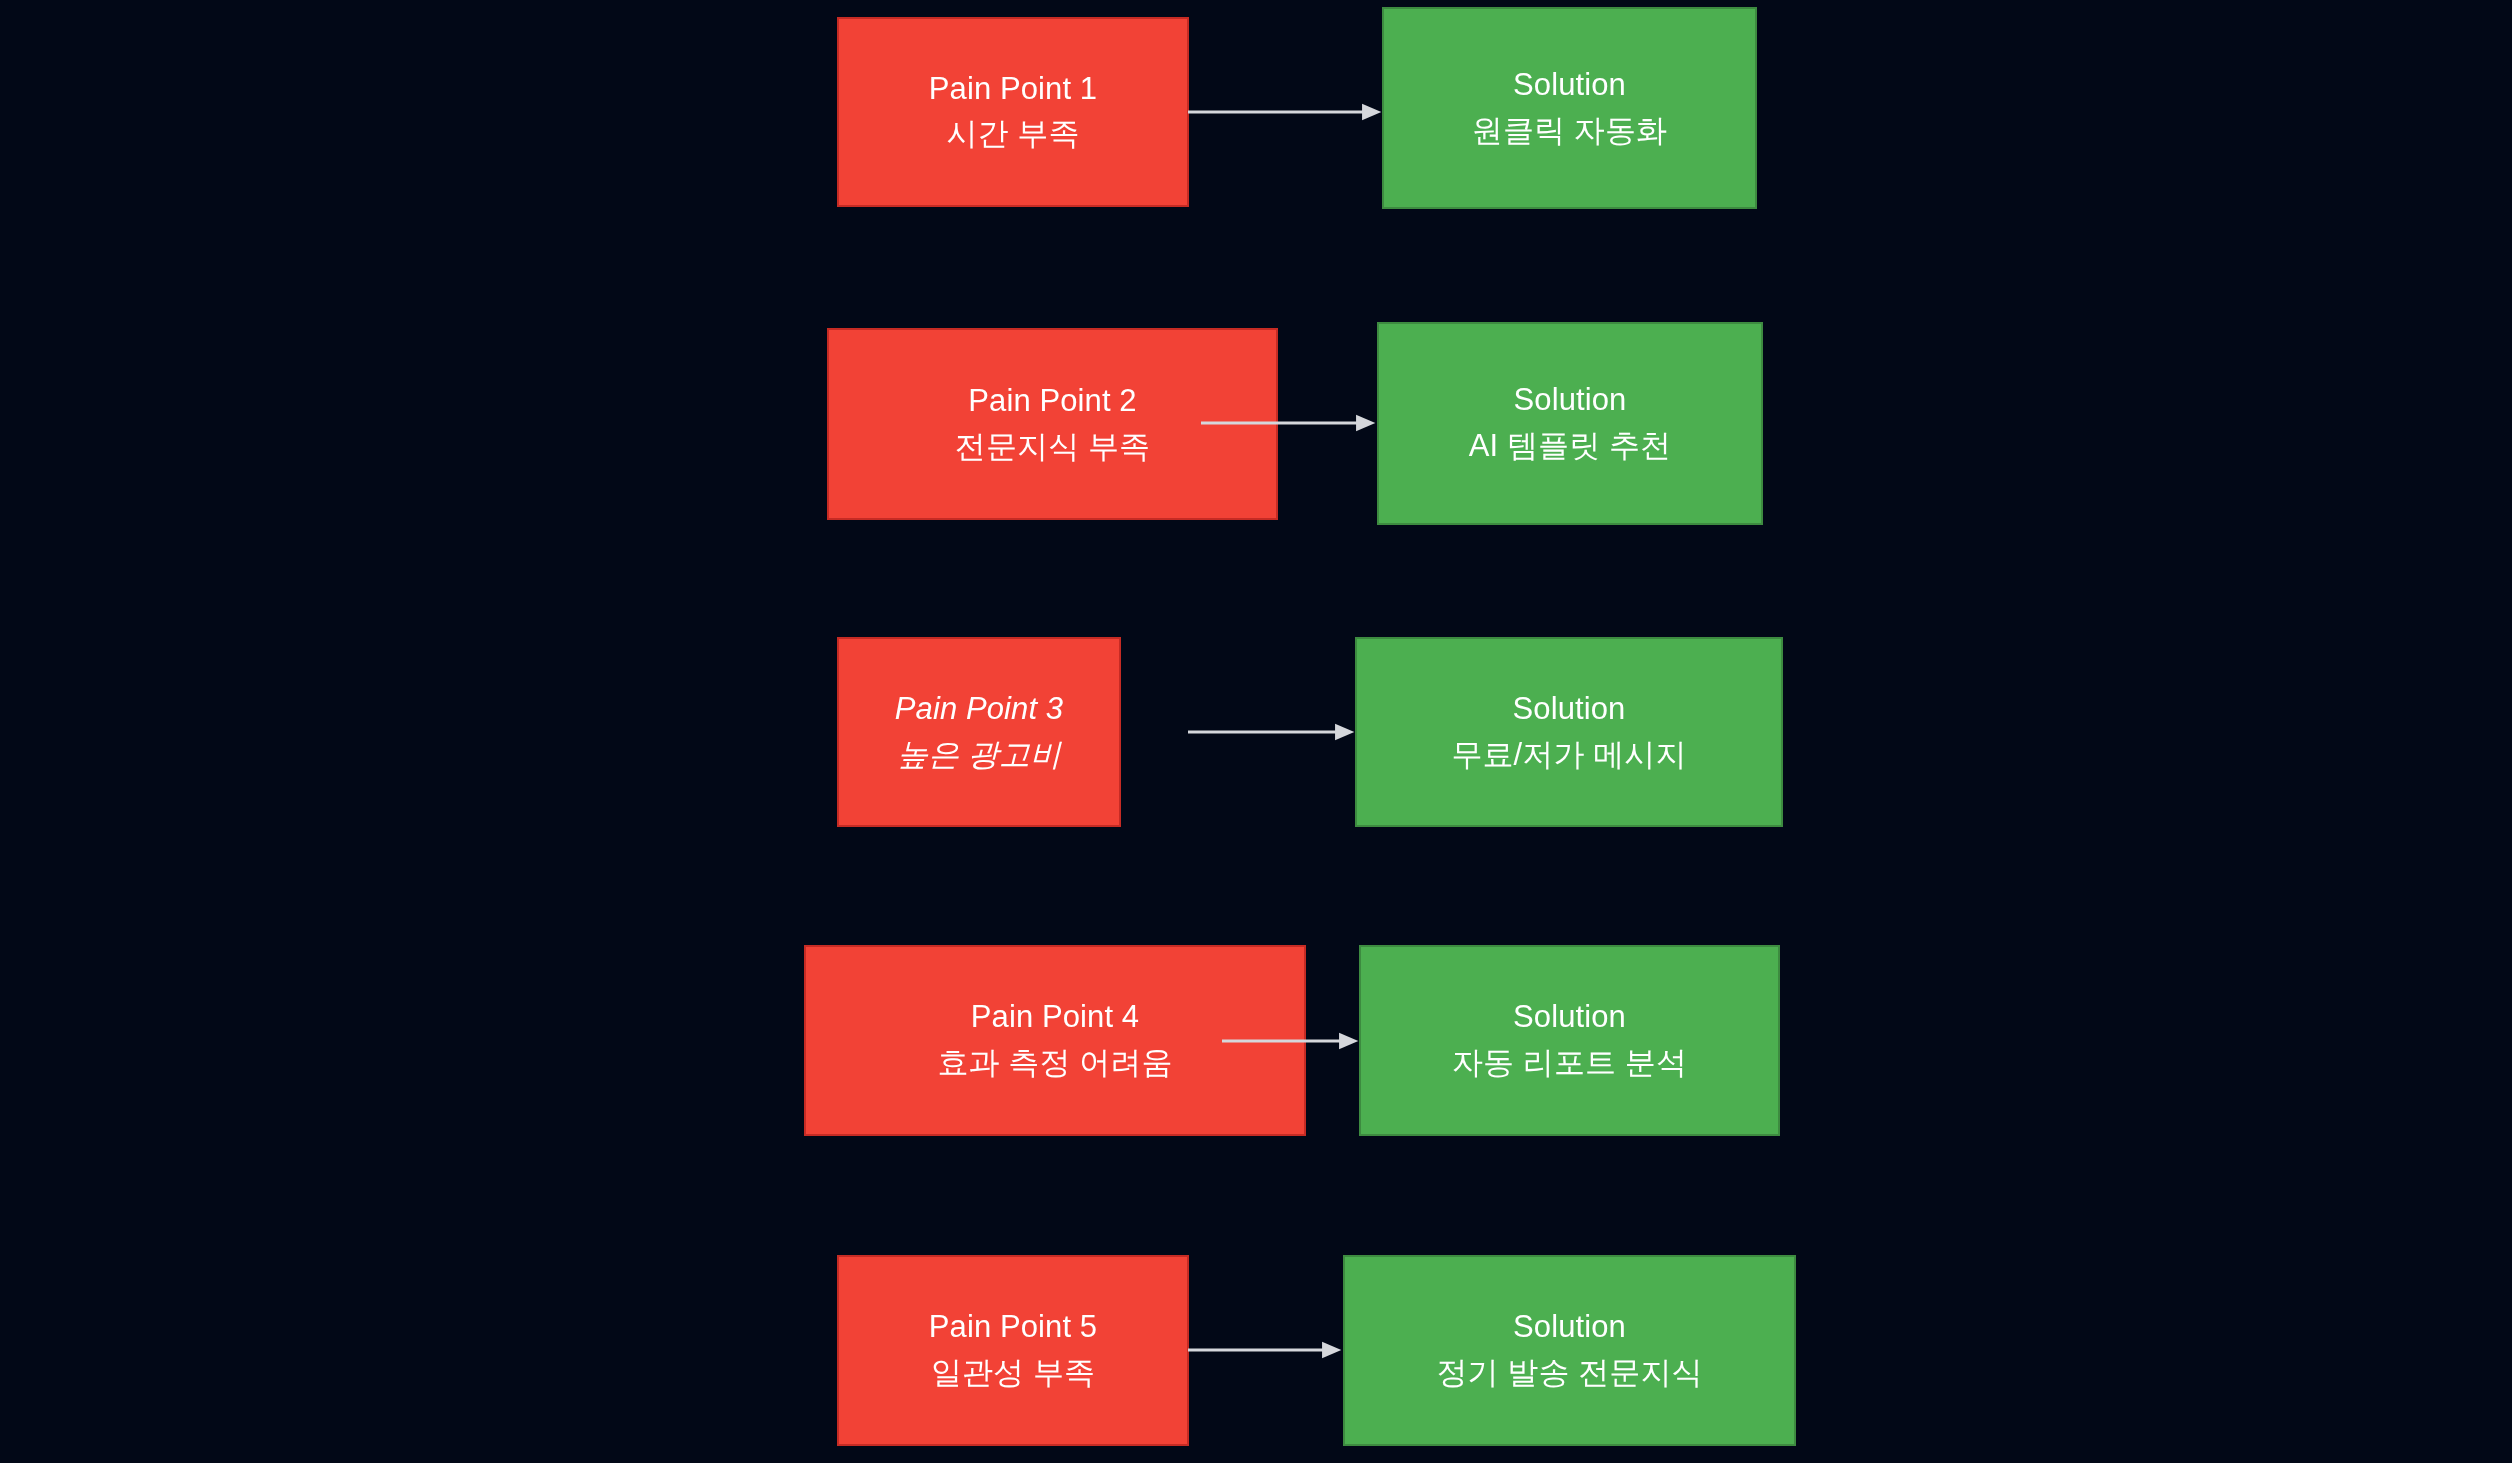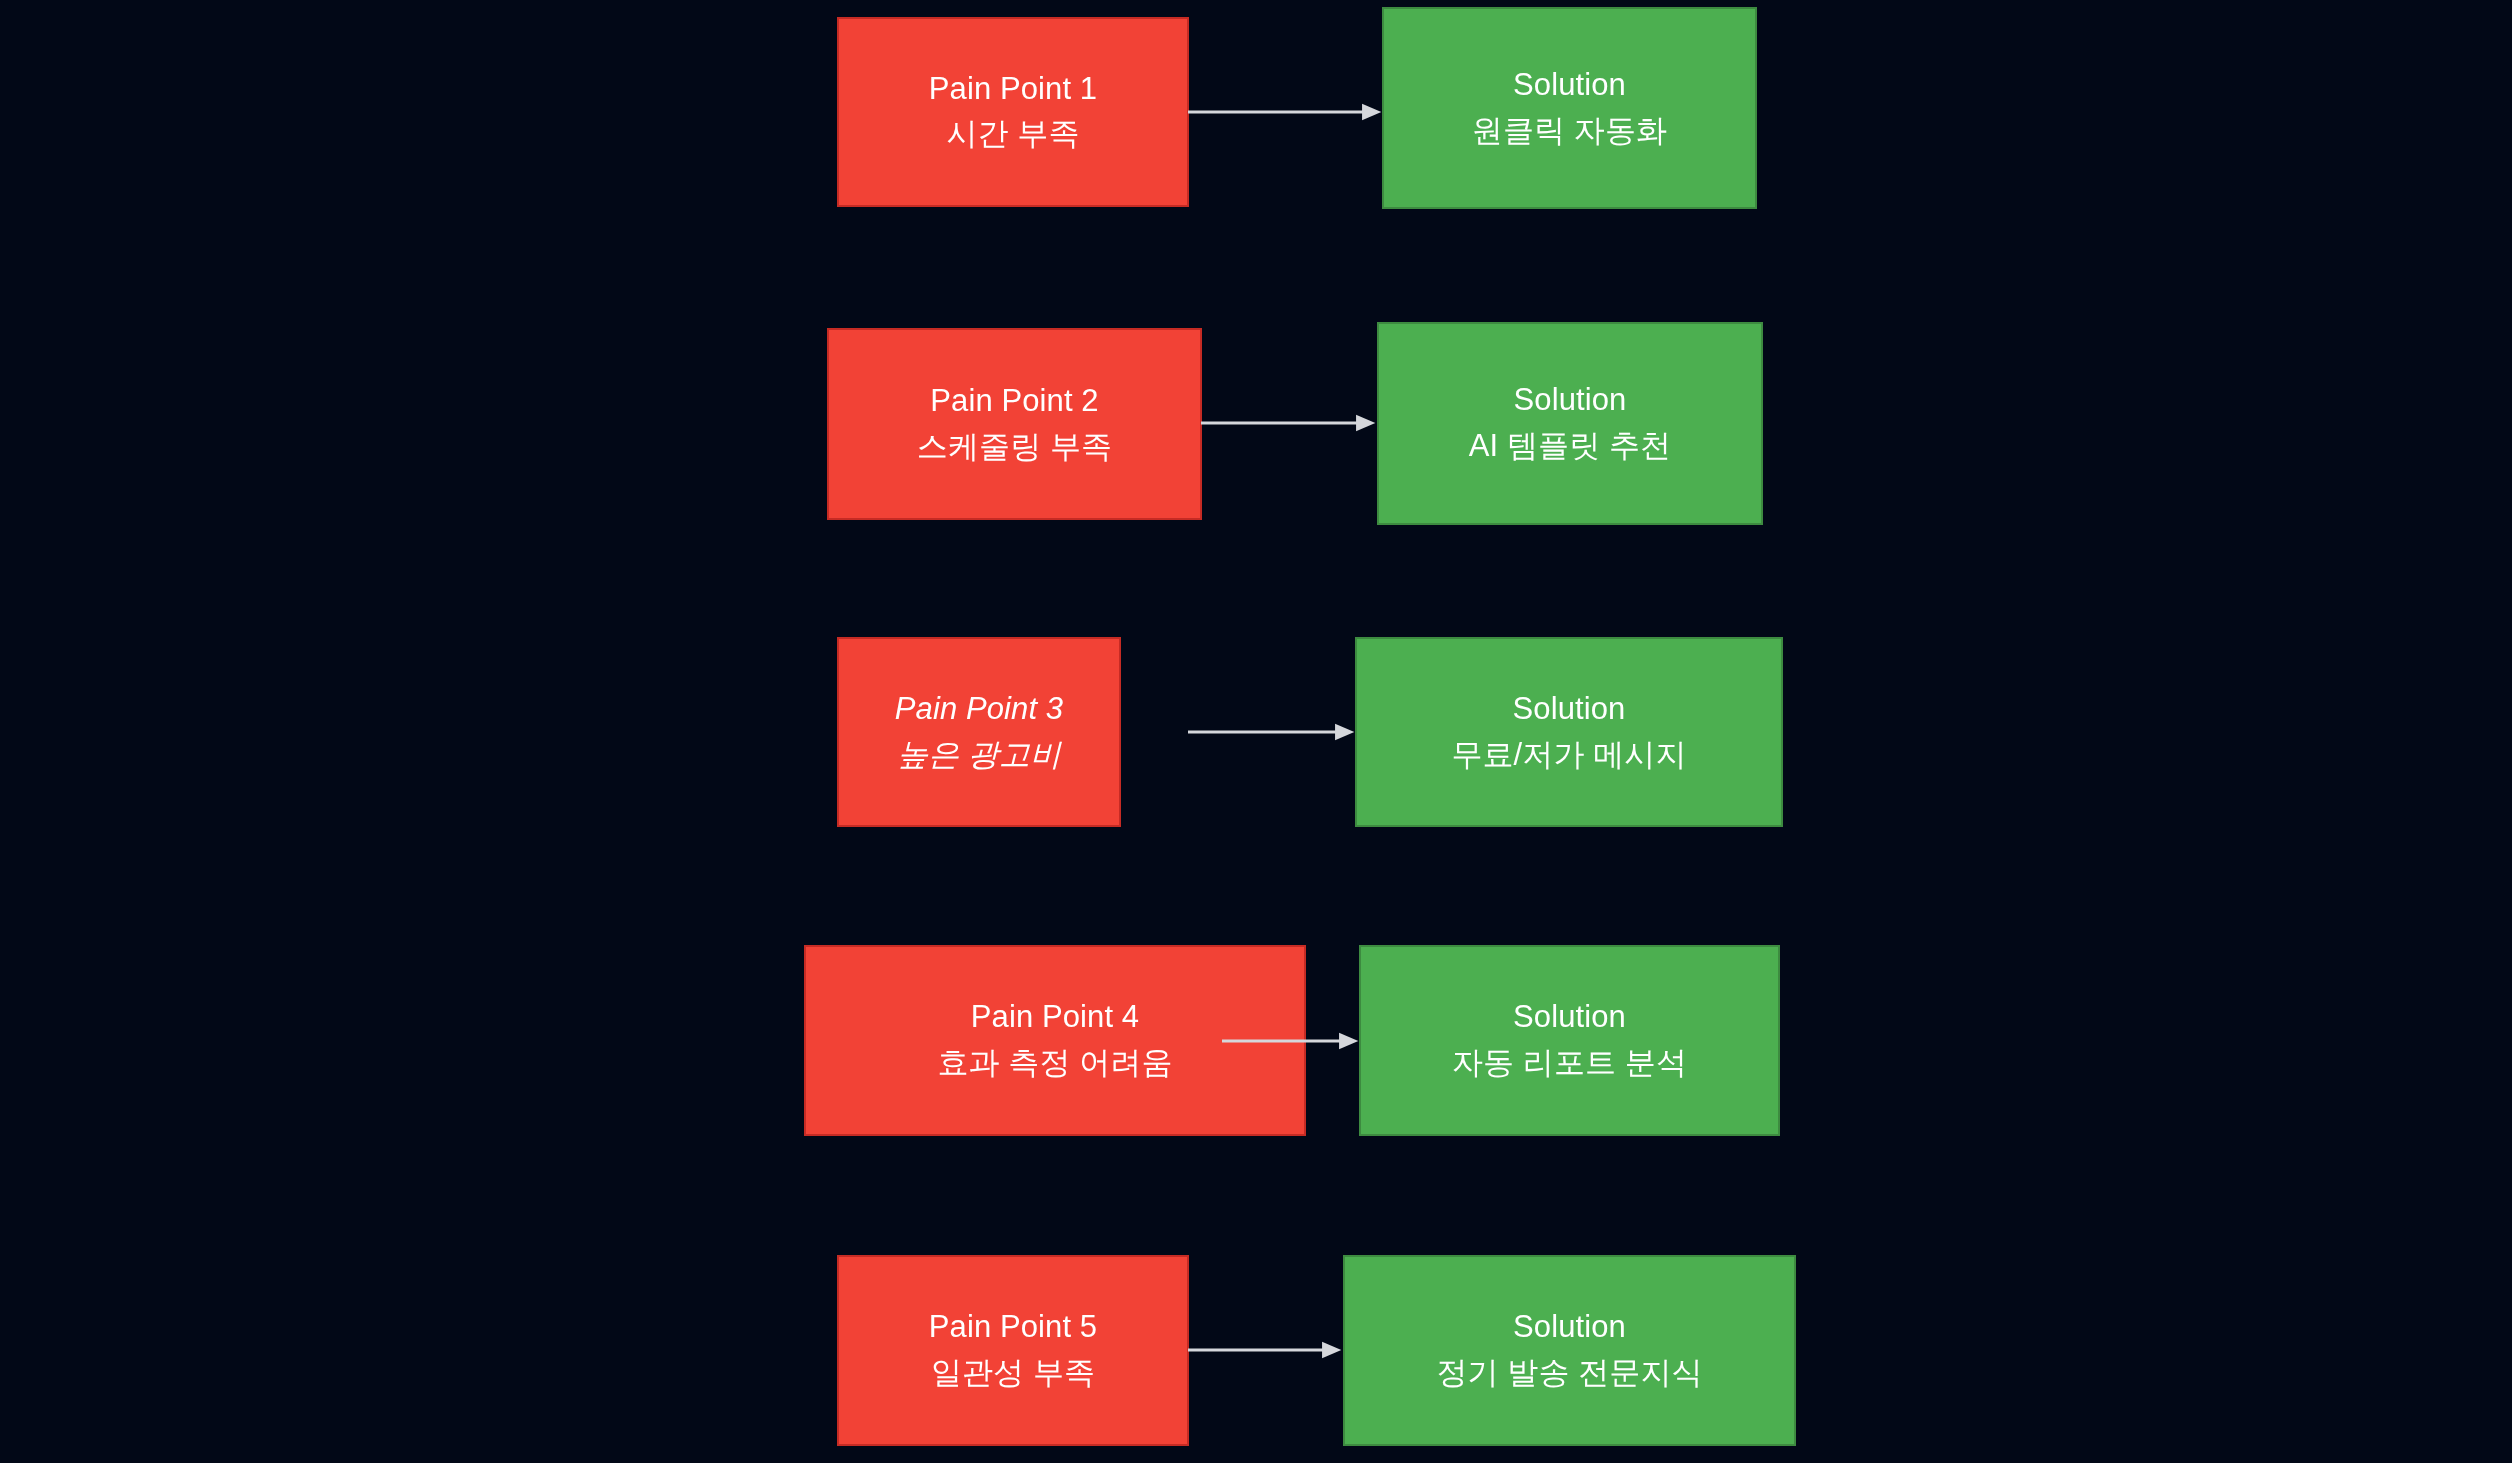--- a/index.html
+++ b/index.html
@@ -91,23 +91,23 @@
         <polygon points="0,3 21,12 0,21" fill="#D5D7DC"></polygon>
       </svg>
     </div>
     <div class="node-box solution" style="left: 1338px; top: 7.4px; width: 375px; height: 202px; color: rgb(255, 255, 255); background: rgb(76, 175, 80); border-color: rgb(61, 139, 64);">
       <span class="node-line title">Solution</span>
       <span class="node-line detail">원클릭 자동화</span>
     </div>
   </div>
 
   <div class="flow-row">
-    <div class="node-box pain" style="left: 783px; top: 328px; width: 375px; height: 192px; color: rgb(255, 255, 255); background: rgb(242, 66, 54); border-color: rgb(198, 43, 36);">
+    <div class="node-box pain" style="left: 783px; top: 328px; width: 451px; height: 192px; color: rgb(255, 255, 255); background: rgb(242, 66, 54); border-color: rgb(198, 43, 36);">
       <span class="node-line title">Pain Point 2</span>
-      <span class="node-line detail">스케줄링 부족</span>
+      <span class="node-line detail">전문지식 부족</span>
     </div>
     <div class="connector" style="left: 1157px; top: 412px; width: 175px; height: 22px;">
       <svg width="157" height="22" viewBox="0 0 170 24" preserveAspectRatio="none" style="position: absolute; left: 0px; top: 0px;">
         <line x1="0" y1="12" x2="170" y2="12" stroke="#D5D7DC" stroke-width="3" vector-effect="non-scaling-stroke"></line>
       </svg>
       <svg class="arrowhead" width="20.3" height="22" viewBox="0 0 22 24" style="position: absolute; left: 155px; top: 0px;">
         <polygon points="0,3 21,12 0,21" fill="#D5D7DC"></polygon>
       </svg>
     </div>
     <div class="node-box solution" style="left: 1333px; top: 322px; width: 386px; height: 203px; color: rgb(255, 255, 255); background: rgb(76, 175, 80); border-color: rgb(61, 139, 64);">

